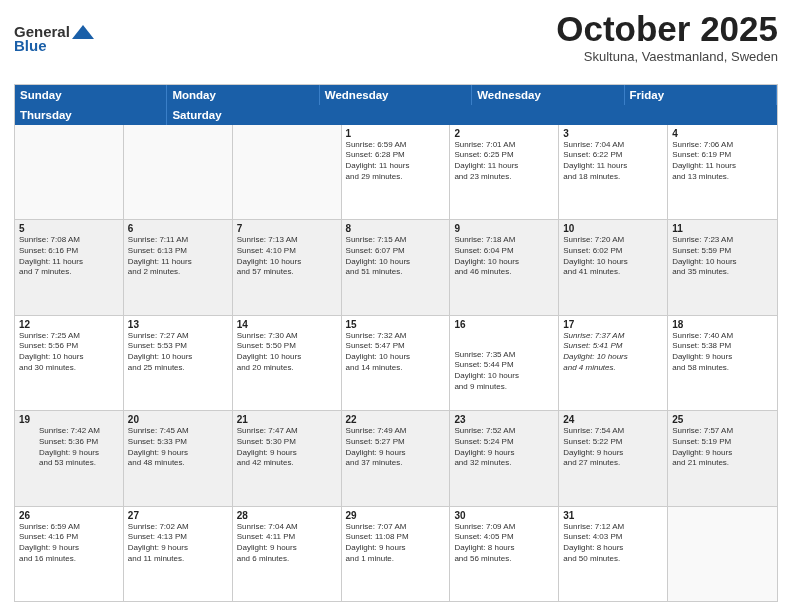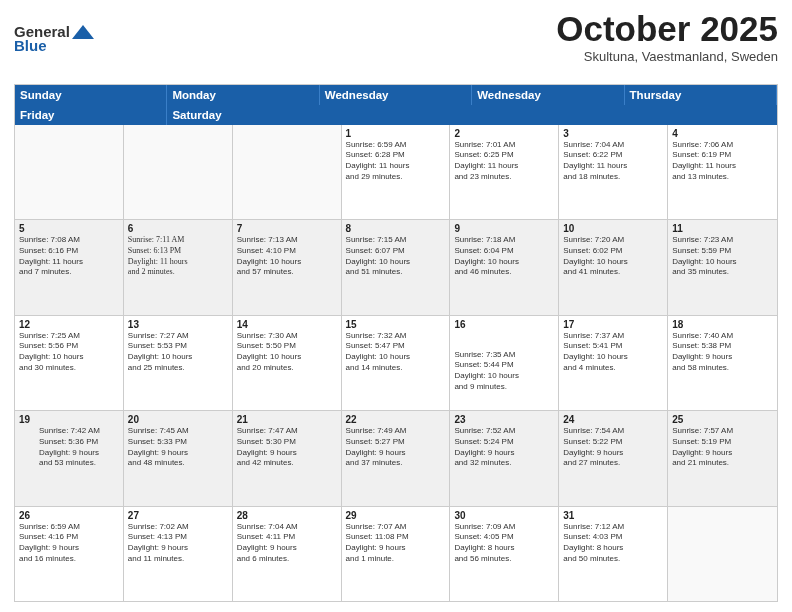--- a/index.html
+++ b/index.html
@@ -122,22 +122,22 @@
       <div class="location">Skultuna, Vaestmanland, Sweden</div>
     </div>
   </div>
 
   <div class="calendar">
     <div class="cal-header-row">
     <div class="cal-header-cell">Sunday</div>
         <div class="cal-header-cell">Monday</div>
         <div class="cal-header-cell">Wednesday</div>
         <div class="cal-header-cell">Wednesday</div>
+        <div class="cal-header-cell">Friday</div>
         <div class="cal-header-cell">Thursday</div>
-        <div class="cal-header-cell">Friday</div>
         <div class="cal-header-cell">Saturday</div>
       </div>
     <div class="cal-body">
     <div class="cal-week">
           <div class="cal-cell empty"></div>
           <div class="cal-cell empty"></div>
           <div class="cal-cell empty"></div>
           <div class="cal-cell">
             <span class="day-number">1</span>
             <div class="day-info" style="white-space: pre-line;">Sunrise: 6:59 AM
@@ -170,21 +170,21 @@
         <div class="cal-week">
           <div class="cal-cell shaded">
             <span class="day-number">5</span>
             <div class="day-info" style="white-space: pre-line;">Sunrise: 7:08 AM
 Sunset: 6:16 PM
 Daylight: 11 hours
 and 7 minutes.</div>
           </div>
           <div class="cal-cell shaded">
             <span class="day-number">6</span>
-            <div class="day-info" style="white-space: pre-line; font-family: Liberation Serif, serif;">Sunrise: 7:11 AM
+            <div class="day-info" style="white-space: pre-line;">Sunrise: 7:11 AM
 Sunset: 6:13 PM
 Daylight: 11 hours
 and 2 minutes.</div>
           </div>
           <div class="cal-cell shaded">
             <span class="day-number">7</span>
             <div class="day-info" style="white-space: pre-line;">Sunrise: 7:13 AM
 Sunset: 4:10 PM
 Daylight: 10 hours
 and 57 minutes.</div>
@@ -249,21 +249,21 @@
           </div>
           <div class="cal-cell">
             <span class="day-number">16</span>
             <div class="day-info" style="white-space: pre-line; margin-top: 20px;">Sunrise: 7:35 AM
 Sunset: 5:44 PM
 Daylight: 10 hours
 and 9 minutes.</div>
           </div>
           <div class="cal-cell">
             <span class="day-number">17</span>
-            <div class="day-info" style="white-space: pre-line;">Sunrise: 7:37 AM
+            <div class="day-info" style="white-space: pre-line; font-style: italic;">Sunrise: 7:37 AM
 Sunset: 5:41 PM
 Daylight: 10 hours
 and 4 minutes.</div>
           </div>
           <div class="cal-cell">
             <span class="day-number">18</span>
             <div class="day-info" style="white-space: pre-line;">Sunrise: 7:40 AM
 Sunset: 5:38 PM
 Daylight: 9 hours
 and 58 minutes.</div>

